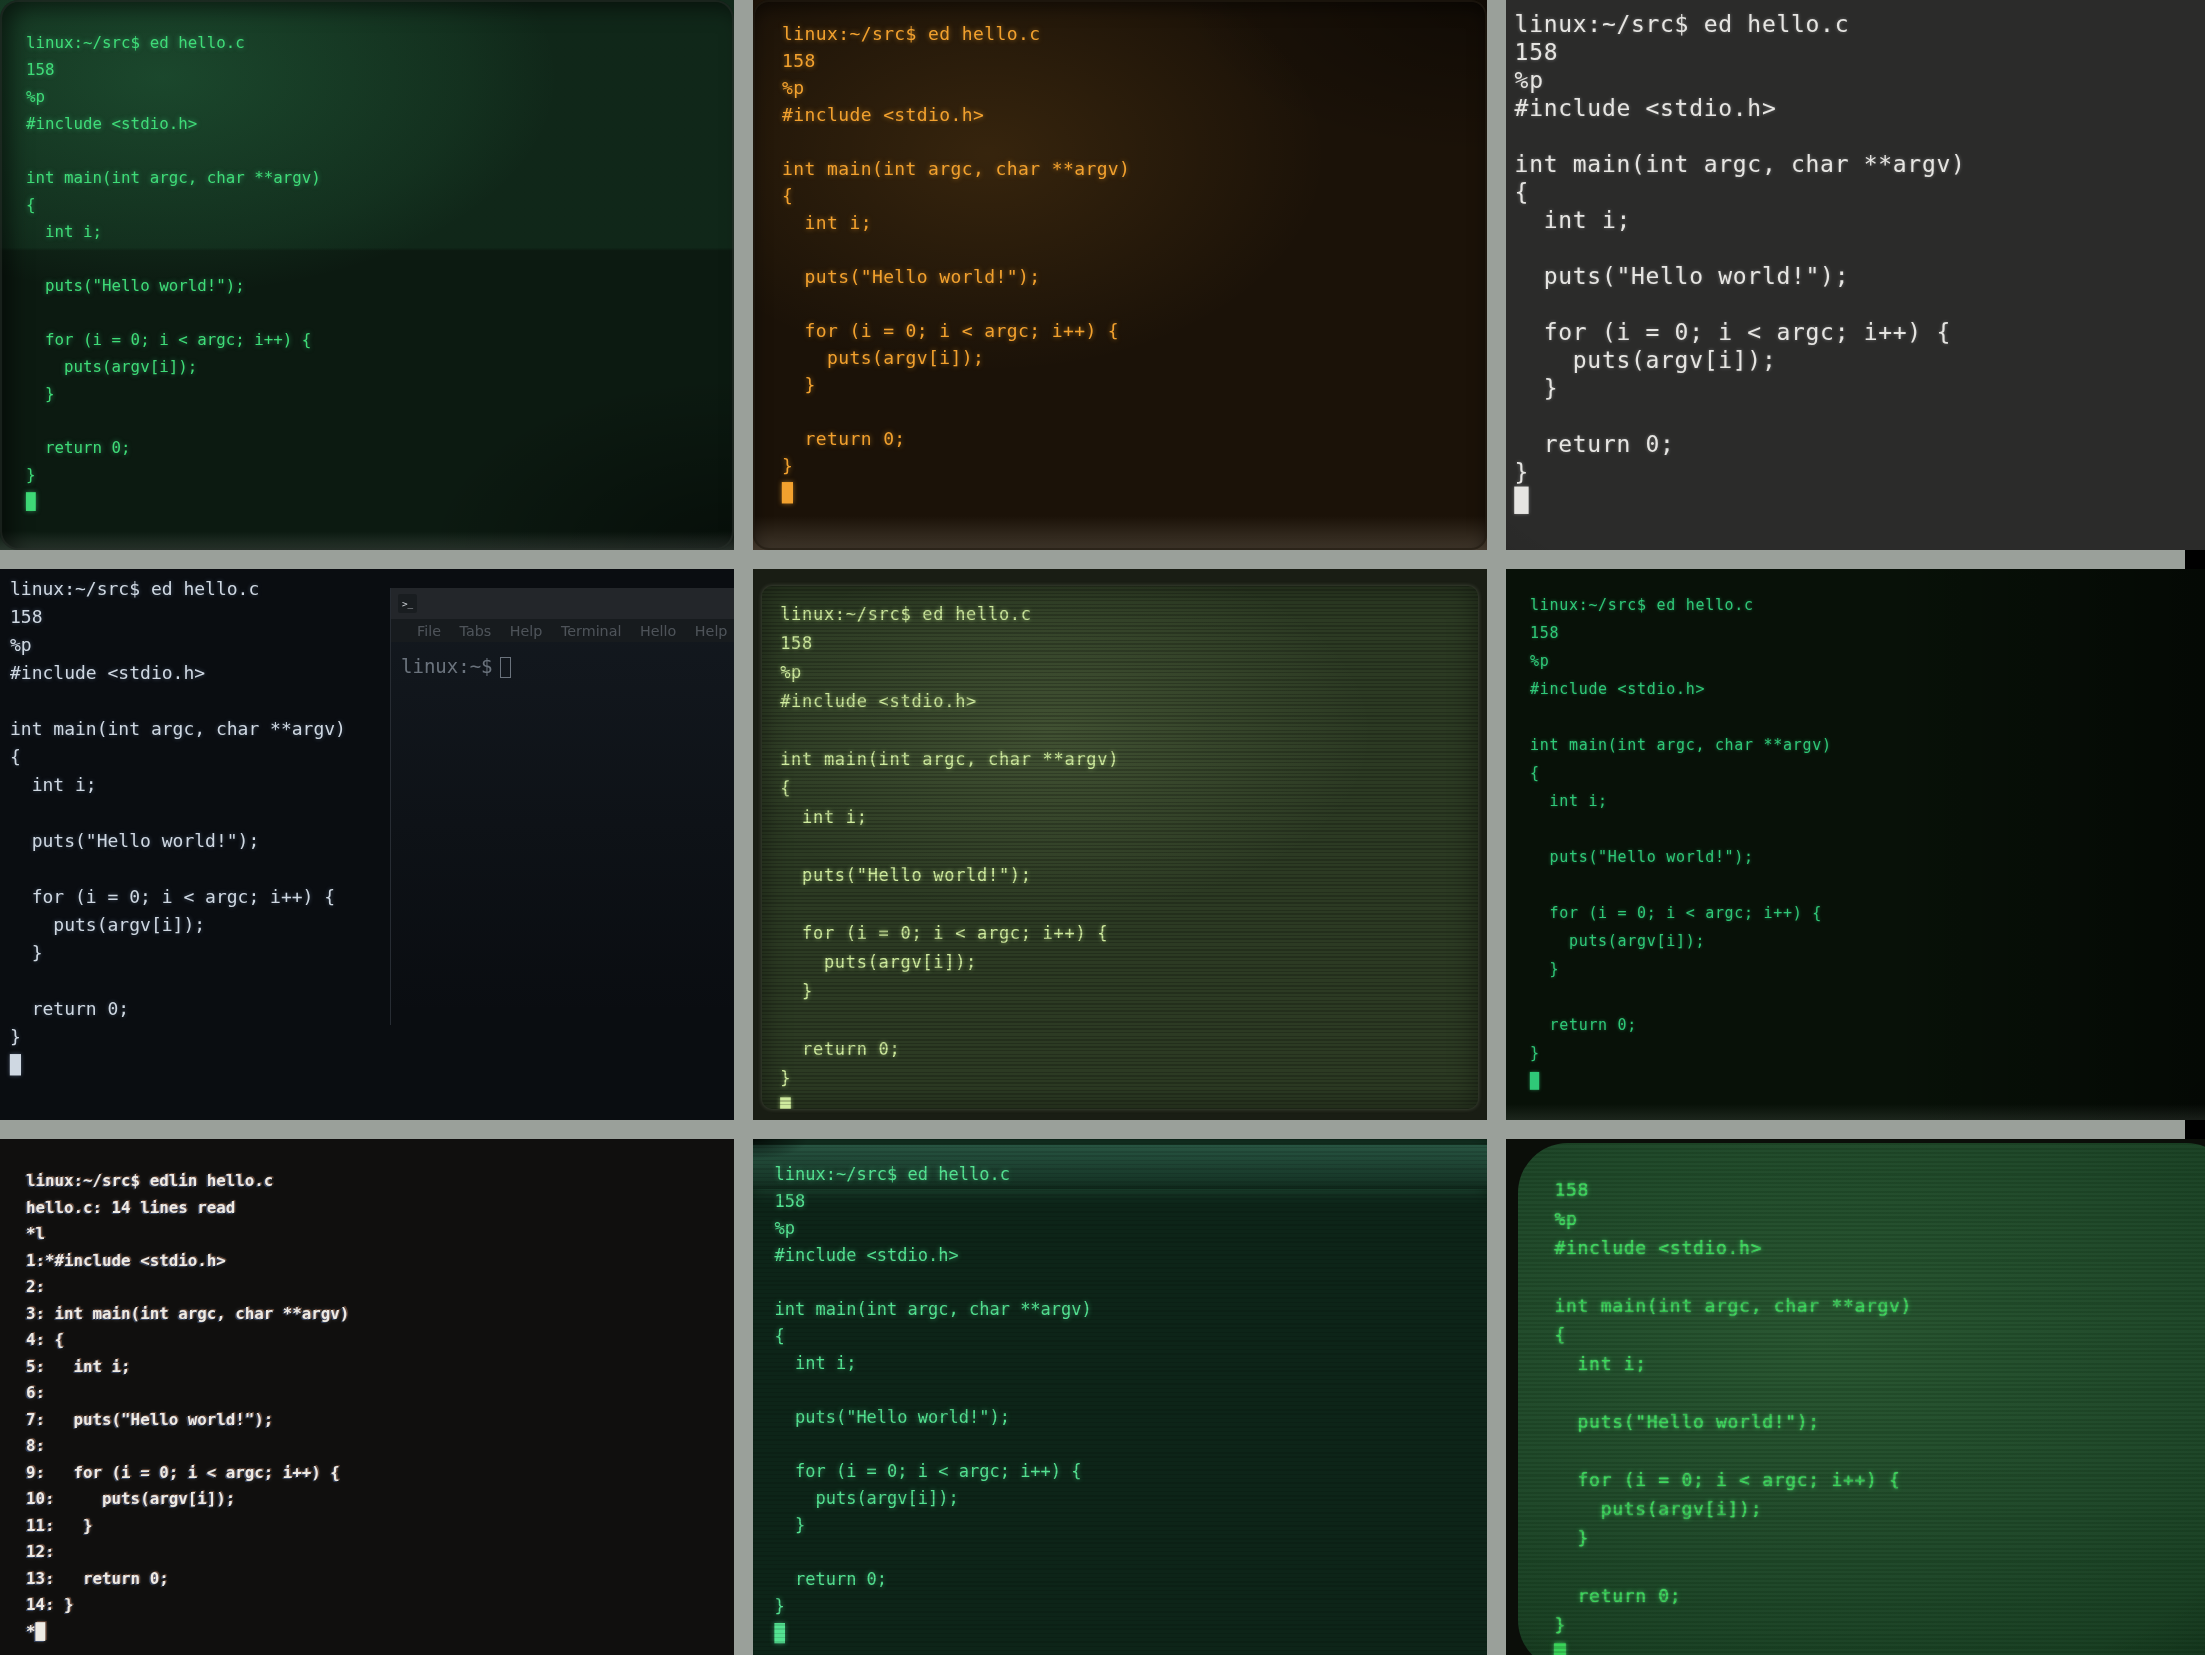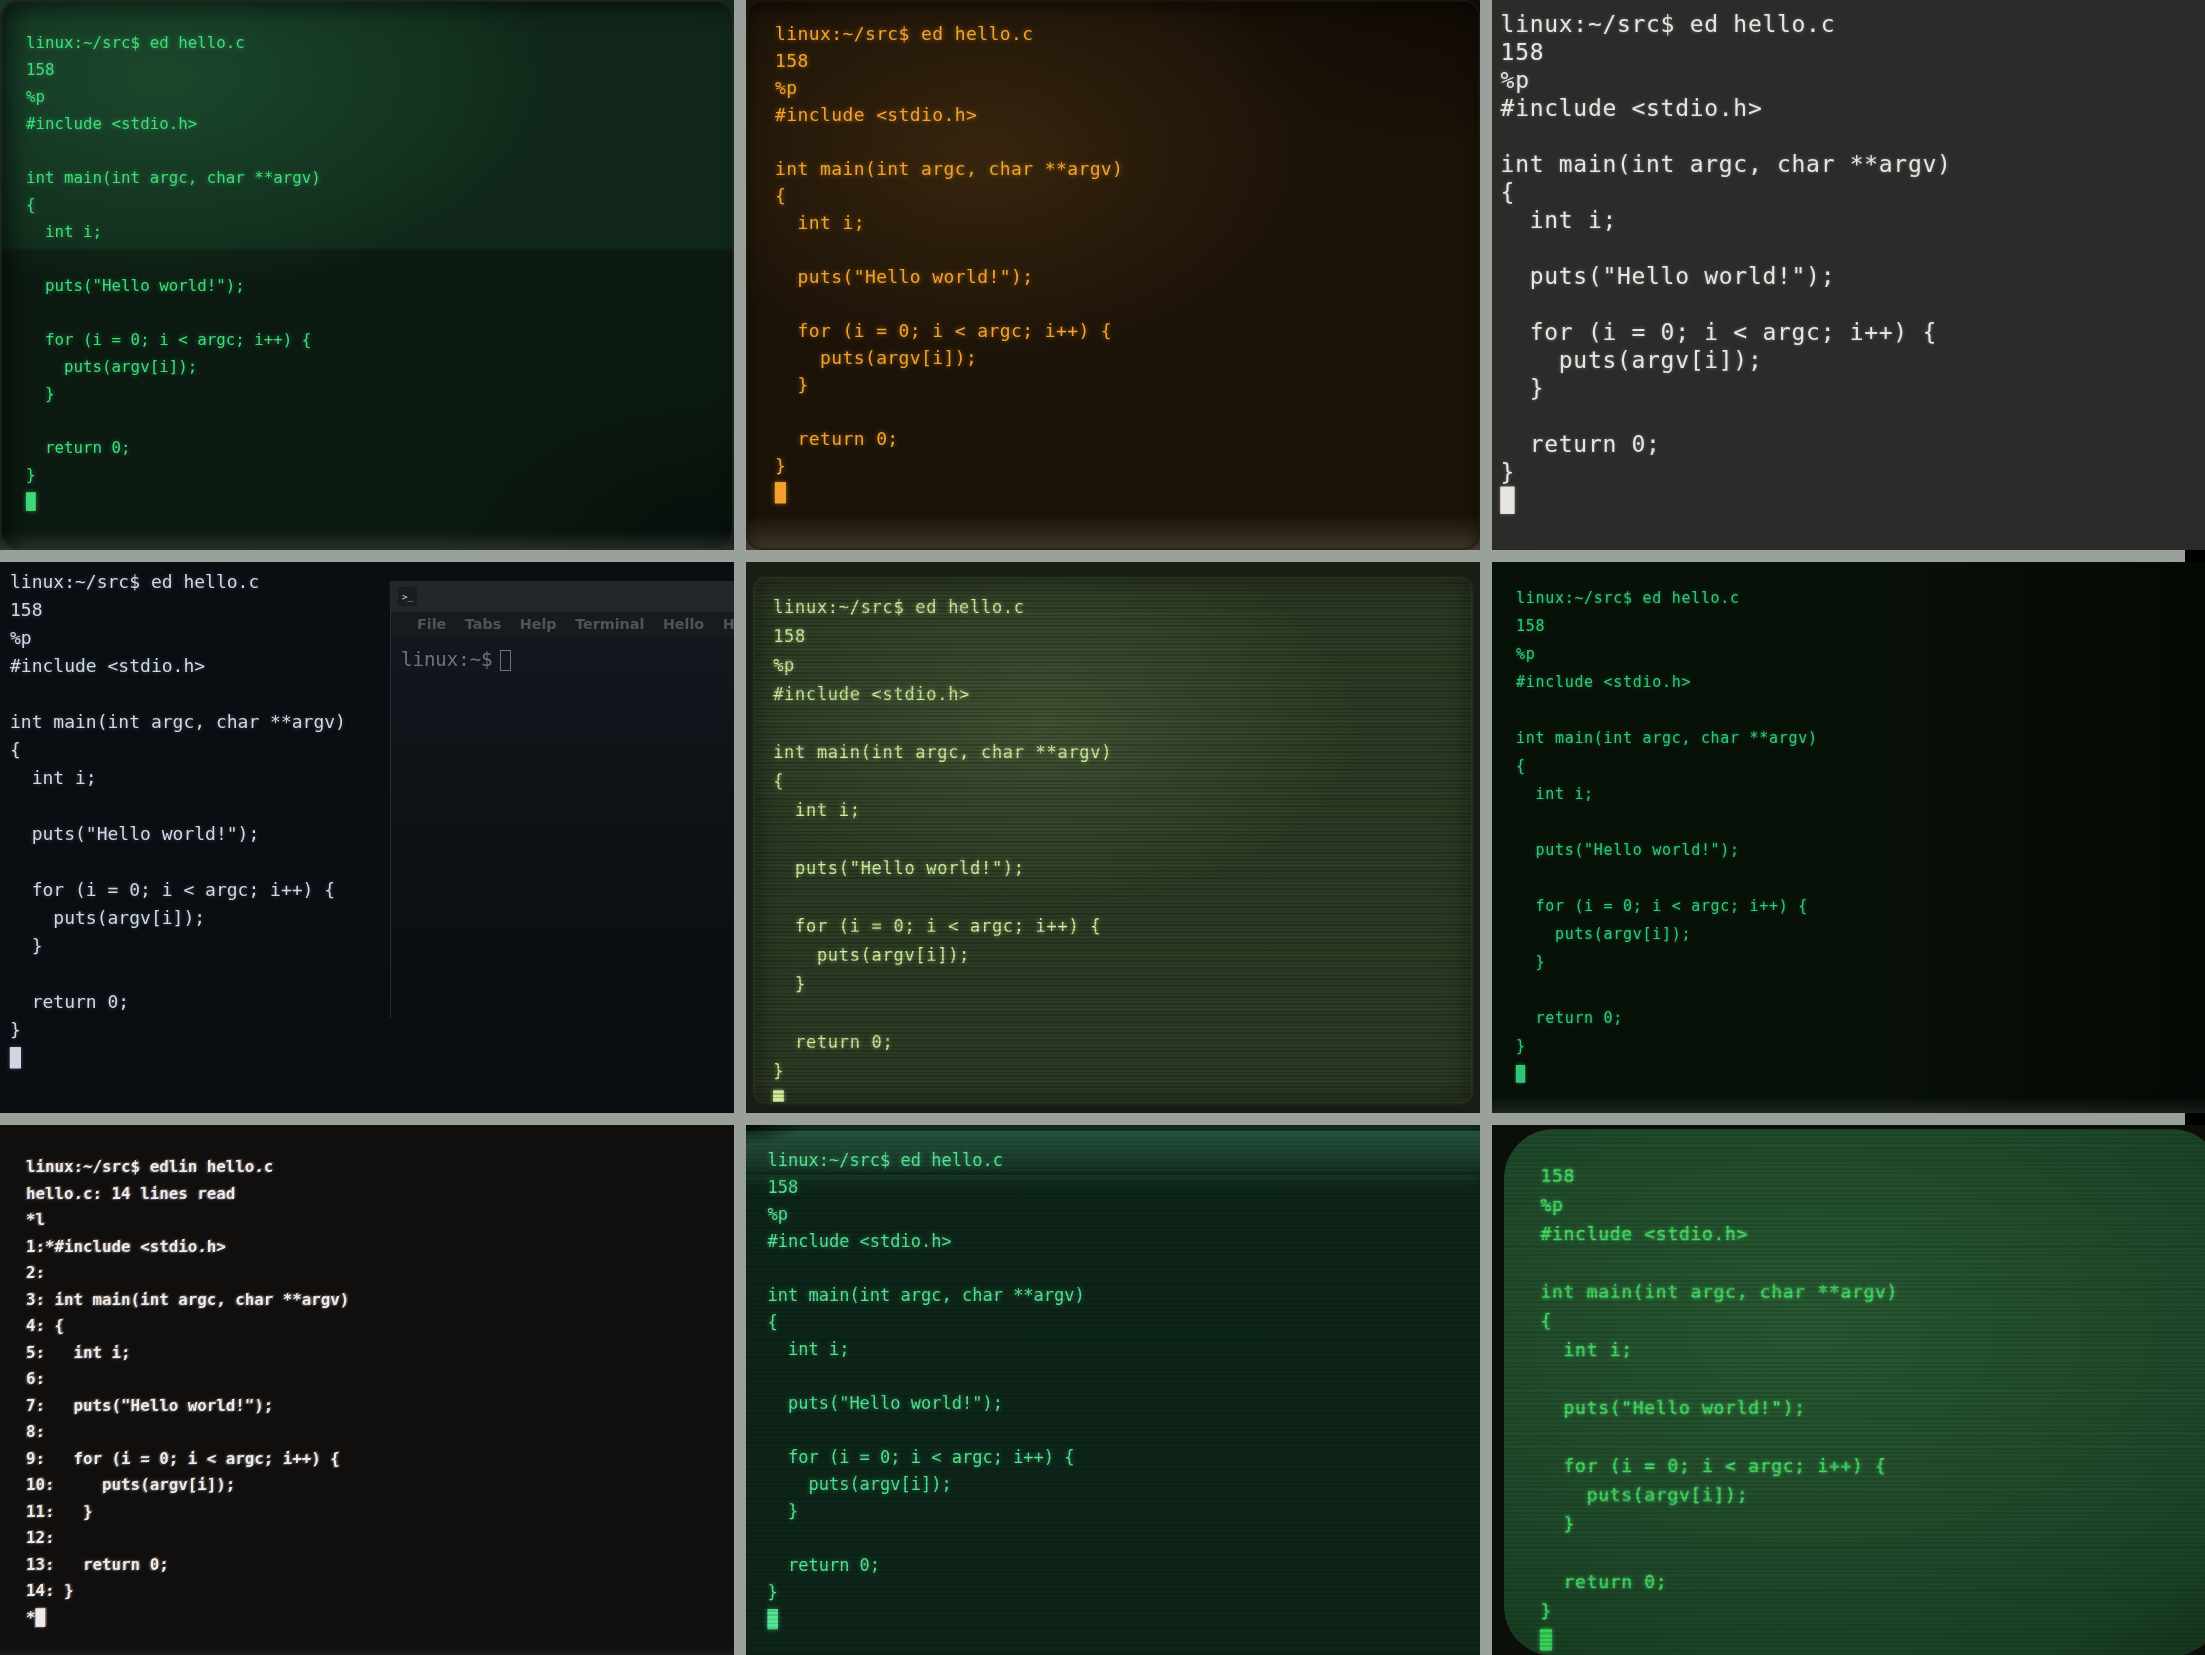--- a/index.html
+++ b/index.html
@@ -1,21 +1,21 @@
 <!DOCTYPE html>
 <html style="font-size:11.5px"><head>
 <meta charset="utf-8">
 <style>
   html,body{margin:0;padding:0;background:#000;}
   body{width:2205px;height:1655px;font-family:"DejaVu Sans Mono",monospace;}
   .grid{
     display:grid;
     grid-template-columns:734px 734px 734px;
     grid-template-rows:550px 551px 551px;
-    gap:12px;
+    gap:19px;
     width:2185px;height:1655px;
     background:#9aa09a;
   }
   .cell{position:relative;overflow:hidden;background:var(--bg,#000);}
   .term{
     margin:0;position:relative;z-index:2;
     font-family:"DejaVu Sans Mono",monospace;
     white-space:pre;
     color:var(--fg,#0f0);
   }
@@ -54,21 +54,21 @@
   .c-ml .term{font-size:18px;line-height:28px;padding:5.7px 0 0 10px;
     text-shadow:0 0 4.3px rgba(175,205,255,.35);}
   .ghost{position:absolute;left:390px;top:18.6px;width:401px;height:437px;z-index:3;
     border-left:0.7px solid rgba(190,210,230,.16);}
   .gw-title{height:31.5px;background:rgba(205,212,218,.13);display:flex;align-items:center;}
   .gw-icon{width:18.6px;height:18.6px;margin-left:7.2px;border-radius:2.1px;
     background:rgba(25,28,32,.92);color:rgba(235,240,245,.85);
     font-size:9.3px;display:flex;align-items:center;justify-content:center;}
   .gw-menu{height:23px;background:rgba(205,212,218,.07);display:flex;align-items:center;
     gap:18.6px;padding-left:26px;font-family:"DejaVu Sans",sans-serif;font-size:14.3px;
-    color:rgba(205,215,230,.30);font-weight:bold;}
+    color:rgba(205,215,230,.30);}
   .gw-body{height:380px;background:linear-gradient(180deg, rgba(90,115,140,.10), rgba(90,115,140,.04) 55%, transparent 95%);
     padding:13px 0 0 10px;font-size:19px;color:rgba(195,208,222,.50);}
   .gw-cursor{display:inline-block;width:9.3px;height:18.6px;margin-left:7.2px;
     border:1.4px solid rgba(195,208,222,.50);vertical-align:middle;}
 
   
   .c-mm{--bg:#191d14;}
   .c-mm .screen{position:absolute;left:8.6px;right:8.6px;top:17px;bottom:11.5px;z-index:1;
     border-radius:10px;background:var(--screen-bg,#2c3a23);overflow:hidden;
     box-shadow:inset 0 0 29px rgba(0,0,0,.45), 0 0 4.3px rgba(220,230,200,.25);}

